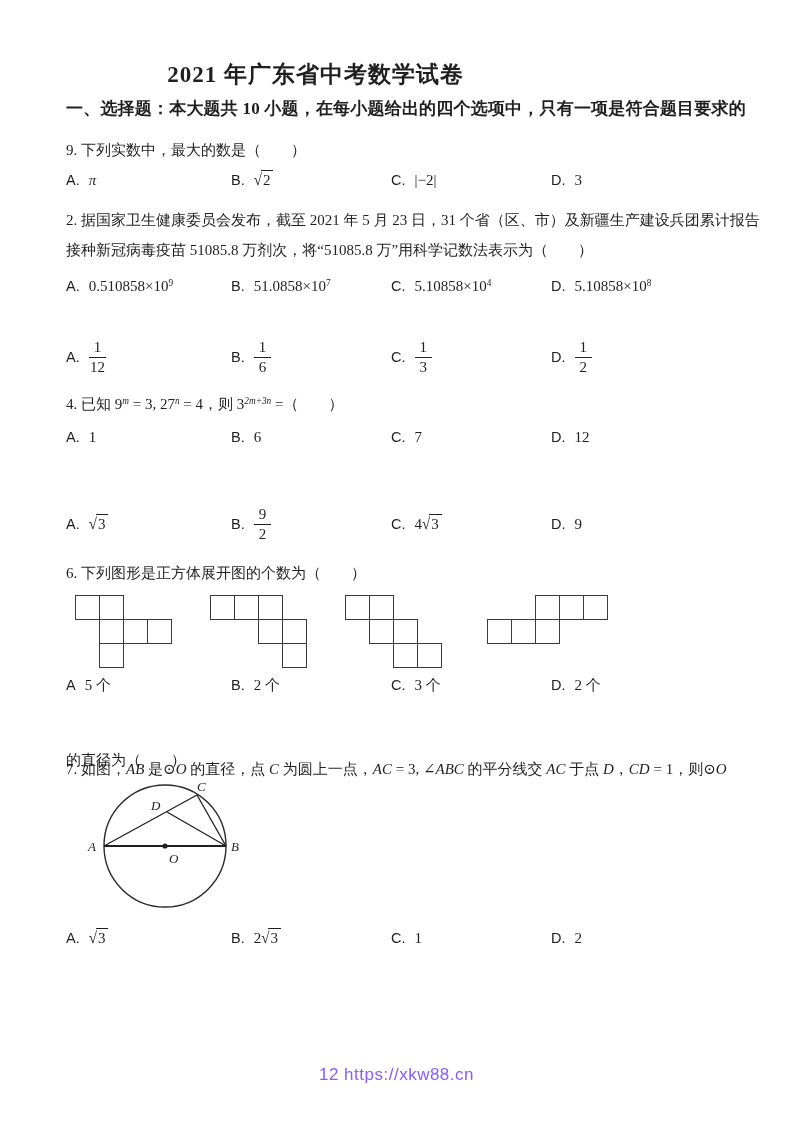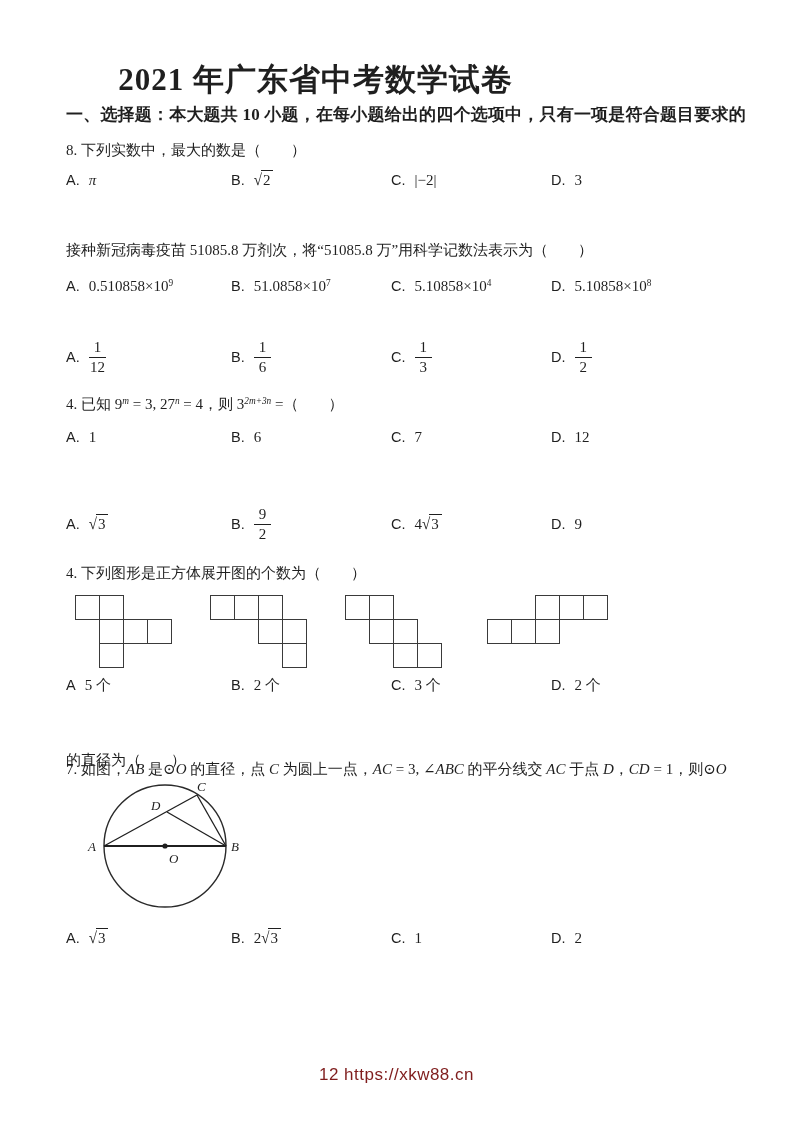--- a/index.html
+++ b/index.html
@@ -1,19 +1,19 @@
 <!DOCTYPE html>
 <html><head>
 <meta charset="utf-8">
 <style>
   html,body{margin:0;padding:0;background:#ffffff;}
   .page{position:relative;width:793px;height:1122px;background:#fff;overflow:hidden;
         font-family:"Liberation Serif","DejaVu Serif",serif;color:#1f1f1f;}
   .blk{position:absolute;left:66px;font-size:15px;line-height:1.3;white-space:nowrap;}
-  .title{left:0;width:631px;text-align:center;font-size:31px;font-weight:bold;letter-spacing:1px;}
+  .title{left:0;width:631px;text-align:center;font-size:23px;font-weight:bold;letter-spacing:1px;}
   .sechead{font-size:17px;font-weight:bold;letter-spacing:0.2px;}
   .optrow{display:grid;grid-template-columns:165px 160px 160px auto;width:664px;align-items:center;}
   .opt{display:flex;align-items:center;gap:9px;}
   .olabel{font-family:"Liberation Sans","DejaVu Sans",sans-serif;font-size:14.5px;}
   .ocontent{font-size:15px;}
   .i{font-style:italic;}
   .sp,.spi{font-size:0.62em;vertical-align:0.55em;line-height:0;}
   .spi{font-style:italic;}
   .bp{font-size:1.5em;line-height:0;vertical-align:-0.12em;font-weight:400;}
   .sq{white-space:nowrap;display:inline-block;}
@@ -26,51 +26,52 @@
   .fig{position:absolute;height:78px;}
   .fig1{left:75px;width:100px;}
   .fig2{left:210px;width:100px;}
   .fig3{left:345px;width:100px;}
   .fig4{left:487px;width:125px;}
   .pcell{position:absolute;width:25px;height:25px;box-sizing:border-box;
          border:1.6px solid #3a3a3a;background:#fff;}
   .circlewrap{position:absolute;left:75px;top:778px;}
   .circlewrap text{font-size:13px;font-style:italic;font-family:"Liberation Serif","DejaVu Serif",serif;fill:#1f1f1f;}
   .footer{left:0;width:793px;text-align:center;font-family:"Liberation Sans","DejaVu Sans",sans-serif;
-          font-size:17px;color:#7f1d1d;letter-spacing:0.5px;}
+          font-size:17px;color:#8b5cf6;letter-spacing:0.5px;}
 </style>
 </head>
 <body>
 
 <div class="page">
 
   <div class="blk title" style="top:60px">2021 年广东省中考数学试卷</div>
 
-  <div class="blk sechead" style="top:104px">一、选择题：本大题共 10 小题，在每小题给出的四个选项中，只有一项是符合题目要求的</div>
-
-  <div class="blk" style="top:141px">8. 下列实数中，最大的数是（　　）</div>
+  <div class="blk sechead" style="top:98px">一、选择题：本大题共 10 小题，在每小题给出的四个选项中，只有一项是符合题目要求的</div>
+
+  <div class="blk" style="top:141px">9. 下列实数中，最大的数是（　　）</div>
   <div class="blk optrow" style="top:170px">
     <div class="opt">
       <span class="olabel">A.</span>
       <span class="ocontent"><span class="i">π</span></span>
     </div>
     <div class="opt">
       <span class="olabel">B.</span>
       <span class="ocontent"><span class="sq"><span class="sqs">√</span><span class="rd">2</span></span></span>
     </div>
     <div class="opt">
       <span class="olabel">C.</span>
       <span class="ocontent">|−2|</span>
     </div>
     <div class="opt">
       <span class="olabel">D.</span>
       <span class="ocontent">3</span>
     </div>
   </div>
 
+  <div class="blk" style="top:211px">2. 据国家卫生健康委员会发布，截至 2021 年 5 月 23 日，31 个省（区、市）及新疆生产建设兵团累计报告</div>
   <div class="blk" style="top:241px">接种新冠病毒疫苗 51085.8 万剂次，将“51085.8 万”用科学记数法表示为（　　）</div>
   <div class="blk optrow" style="top:277px">
     <div class="opt">
       <span class="olabel">A.</span>
       <span class="ocontent">0.510858×10<span class="sp">9</span></span>
     </div>
     <div class="opt">
       <span class="olabel">B.</span>
       <span class="ocontent">51.0858×10<span class="sp">7</span></span>
     </div>
@@ -150,21 +151,21 @@
     <div class="opt">
       <span class="olabel">C.</span>
       <span class="ocontent">4<span class="sq"><span class="sqs">√</span><span class="rd">3</span></span></span>
     </div>
     <div class="opt">
       <span class="olabel">D.</span>
       <span class="ocontent">9</span>
     </div>
   </div>
 
-  <div class="blk" style="top:564px">4. 下列图形是正方体展开图的个数为（　　）</div>
+  <div class="blk" style="top:564px">6. 下列图形是正方体展开图的个数为（　　）</div>
   <div class="figs">
     <div class="fig fig1">
         <div class="pcell" style="left: 0px; top: 0px;"></div>
         <div class="pcell" style="left: 24px; top: 0px;"></div>
         <div class="pcell" style="left: 24px; top: 24px;"></div>
         <div class="pcell" style="left: 48px; top: 24px;"></div>
         <div class="pcell" style="left: 72px; top: 24px;"></div>
         <div class="pcell" style="left: 24px; top: 48px;"></div>
       </div>
     <div class="fig fig2">

